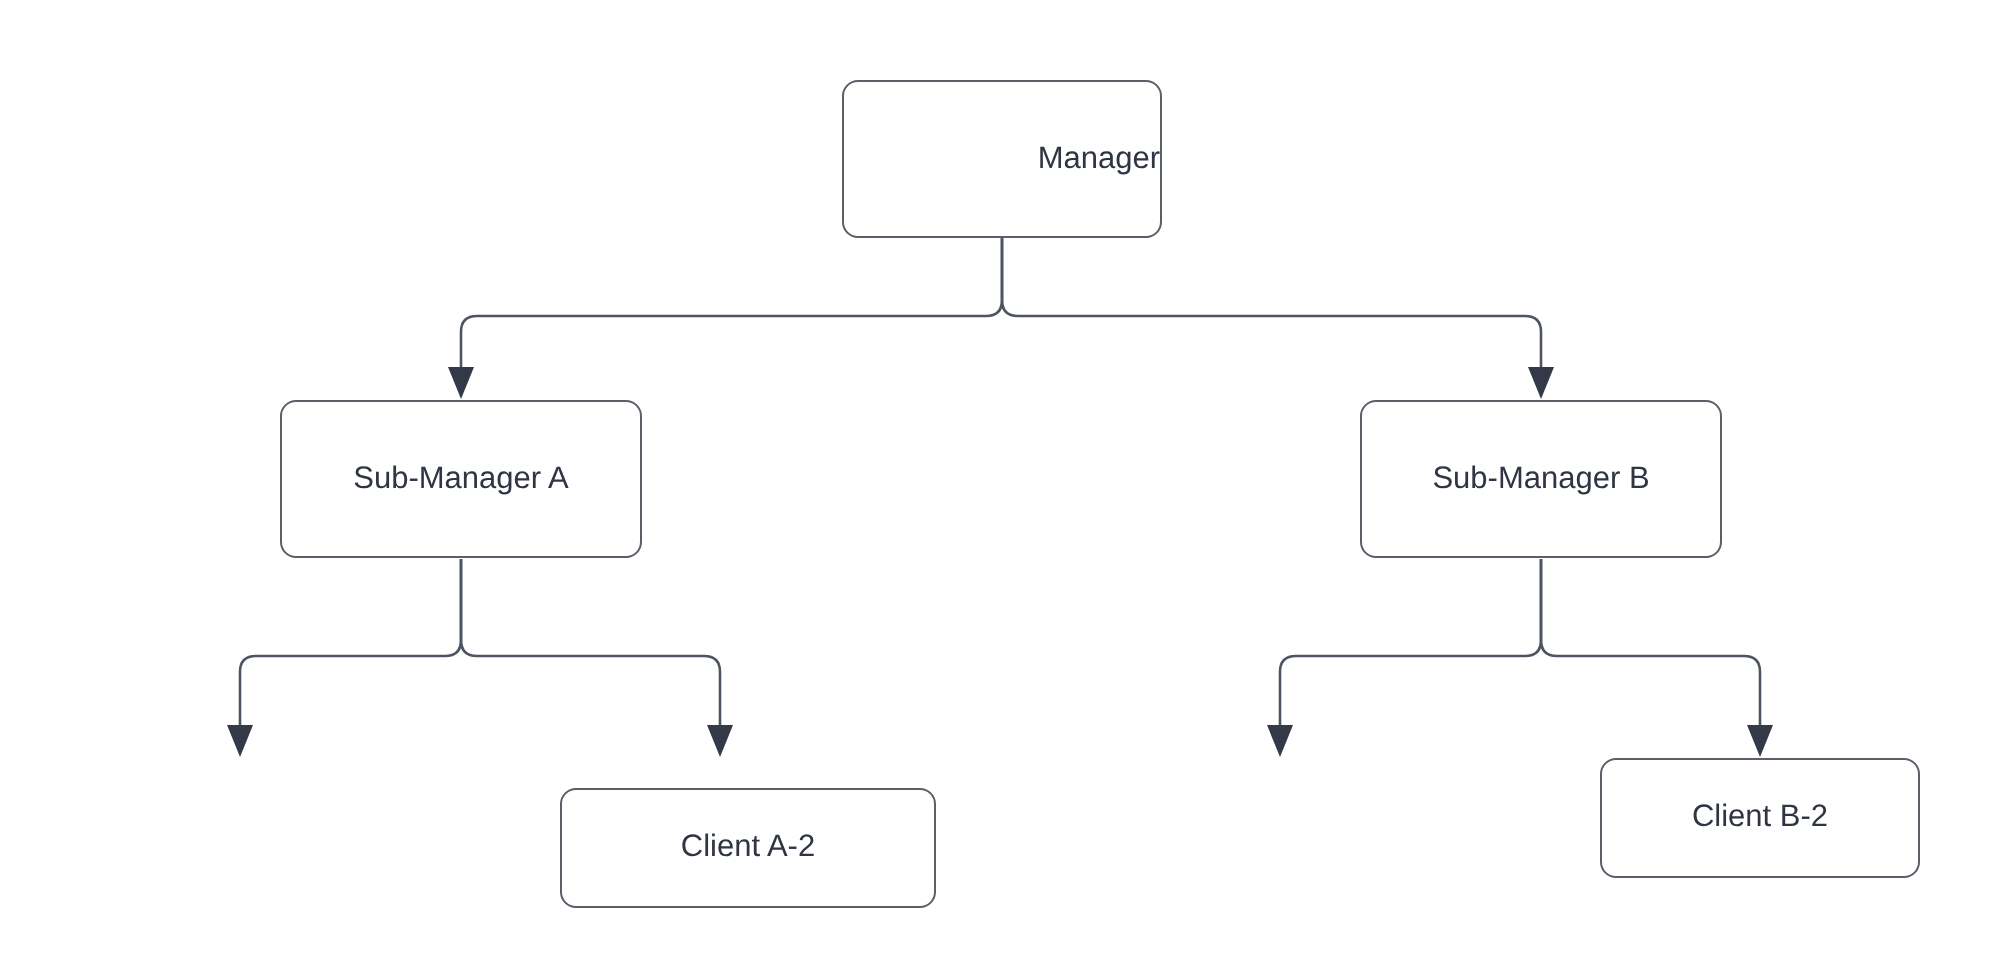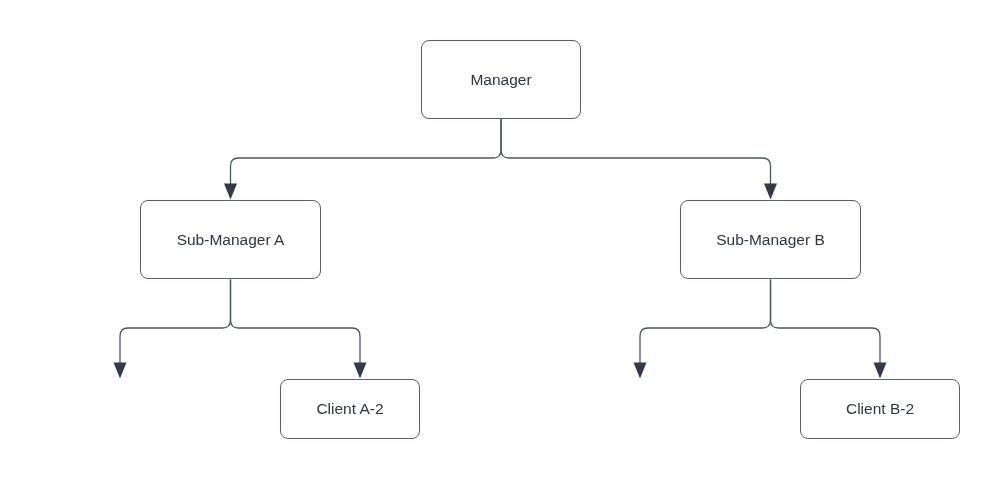--- a/index.html
+++ b/index.html
@@ -29,25 +29,25 @@
     background: #ffffff;
     border: 1px solid #5a5f69;
     border-radius: 8px;
     display: flex;
     align-items: center;
     justify-content: center;
     font-size: 15.5px;
     color: #2f3542;
     white-space: nowrap;
   }
-  .node-manager   { left: 421px; top: 40px;  width: 160px; height: 79px; }
+  .node-manager   { left: 421px; top: 40px;  width: 160px; height: 79px; justify-content: flex-end; }
   .node-sub-a     { left: 140px; top: 200px; width: 181px; height: 79px; }
   .node-sub-b     { left: 680px; top: 200px; width: 181px; height: 79px; }
   .node-client-a1 { left: 40px;  top: 379px; width: 160px; height: 60px; }
-  .node-client-a2 { left: 280px; top: 379px; width: 140px; height: 60px; }
+  .node-client-a2 { left: 280px; top: 394px; width: 188px; height: 60px; }
   .node-client-b1 { left: 560px; top: 379px; width: 160px; height: 60px; }
   .node-client-b2 { left: 800px; top: 379px; width: 160px; height: 60px; justify-content: center; }
 </style>
 </head>
 <body>
 
 <div class="canvas">
 
   <svg class="edges-layer" width="1000" height="480" viewBox="0 0 1000 480" xmlns="http://www.w3.org/2000/svg">
 

